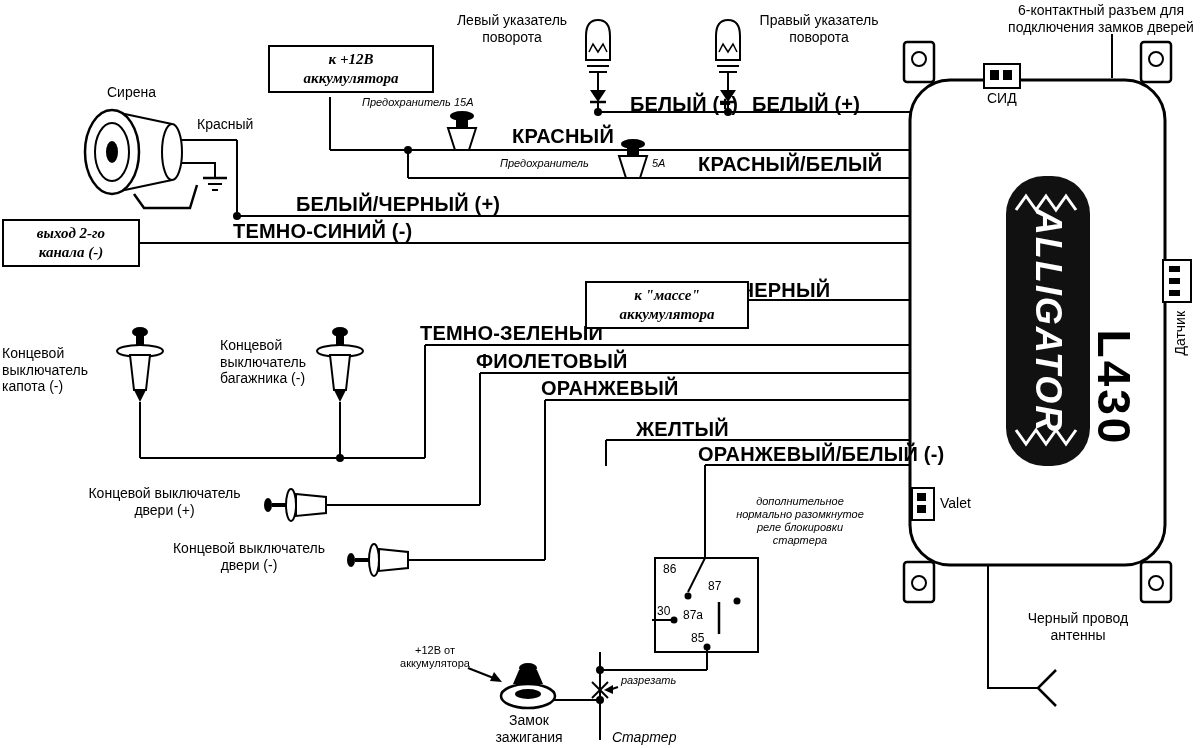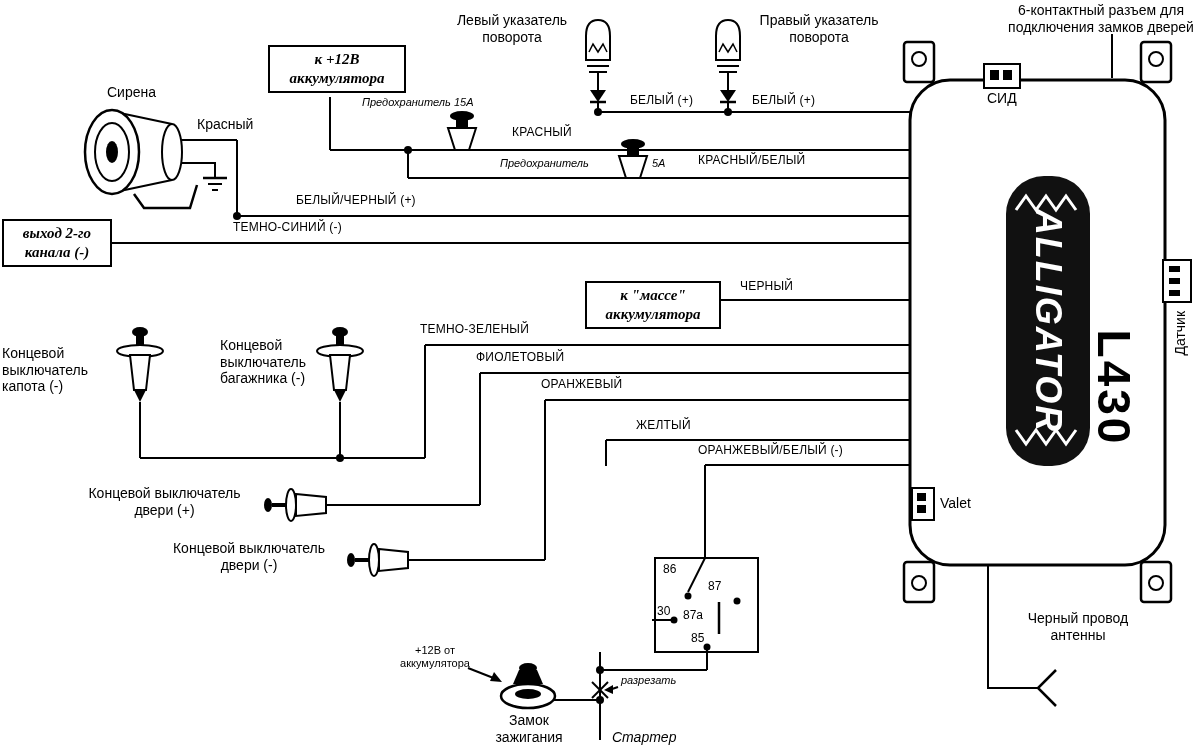--- a/index.html
+++ b/index.html
@@ -3,22 +3,22 @@
 <meta charset="utf-8">
 <style>
   html,body{margin:0;padding:0;background:#fff;}
   .stage{position:relative;width:1200px;height:748px;background:#fff;color:#000;
          font-family:"Liberation Sans",sans-serif;overflow:hidden;}
   .stage svg{position:absolute;left:0;top:0;}
   .lbl{position:absolute;font-size:14px;line-height:1.18;white-space:pre-line;}
   .sm{font-size:11px;}
   .it{font-style:italic;}
   .ctr{text-align:center;}
-  .wire{position:absolute;font-size:12px;font-weight:normal;white-space:nowrap;letter-spacing:.2px;}
-  .box{position:absolute;border:2px solid #000;background:#fff;padding:3px 6px;
+  .wire{position:absolute;font-size:20px;font-weight:bold;white-space:nowrap;letter-spacing:.2px;}
+  .box{position:absolute;border:2px solid #000;background:#fff;padding:3px 20px;
        font-family:"Liberation Serif",serif;font-style:italic;font-weight:bold;
        font-size:15px;line-height:1.25;text-align:center;white-space:pre-line;}
   .pin{position:absolute;font-size:12px;white-space:nowrap;}
   .vert{transform:rotate(-90deg);transform-origin:center;}
 </style>
 </head>
 <body>
 
 <div class="stage">
 
@@ -235,20 +235,24 @@
 выключатель
 капота (-)</div>
 <div class="lbl" style="left:220px;top:337px;width:95px">Концевой
 выключатель
 багажника (-)</div>
 <div class="lbl ctr" style="left:82px;top:485px;width:165px">Концевой выключатель
 двери (+)</div>
 <div class="lbl ctr" style="left:165px;top:540px;width:168px">Концевой выключатель
 двери (-)</div>
 
+<div class="lbl sm it ctr" style="left:714px;top:495px;width:172px">дополнительное
+нормально разомкнутое
+реле блокировки
+стартера</div>
 <div class="lbl sm ctr" style="left:385px;top:644px;width:100px">+12В от
 аккумулятора</div>
 <div class="lbl ctr" style="left:486px;top:712px;width:86px">Замок
 зажигания</div>
 <div class="lbl it" style="left:612px;top:729px">Стартер</div>
 <div class="lbl sm it" style="left:621px;top:674px">разрезать</div>
 
 <div class="lbl" style="left:987px;top:90px">СИД</div>
 <div class="lbl" style="left:940px;top:495px">Valet</div>
 <div class="lbl ctr vert" style="left:1150px;top:325px;width:60px">Датчик</div>

